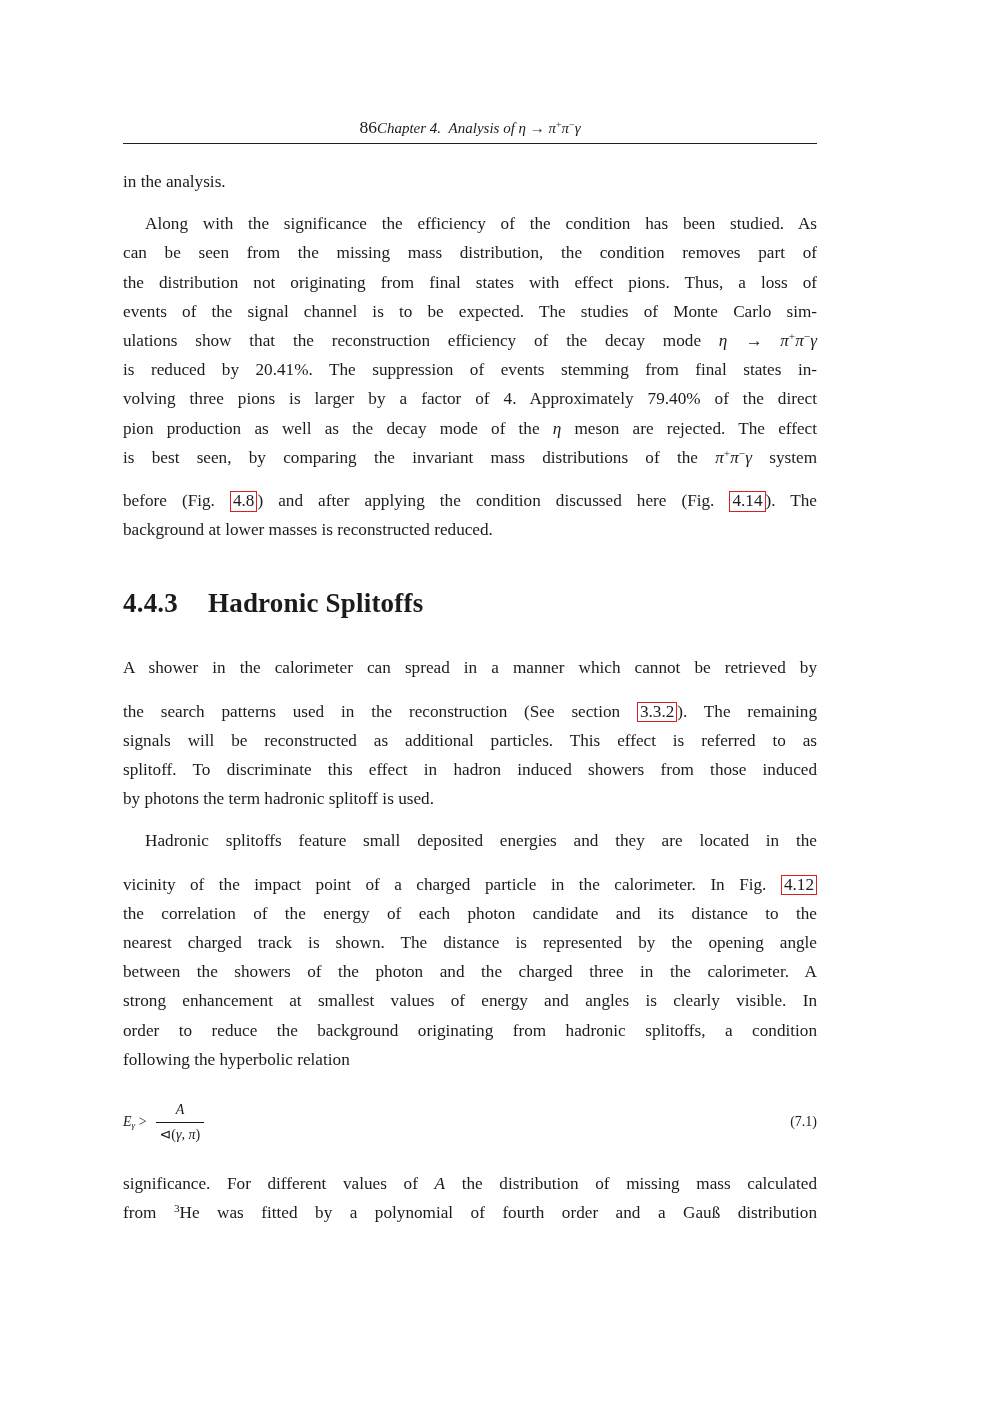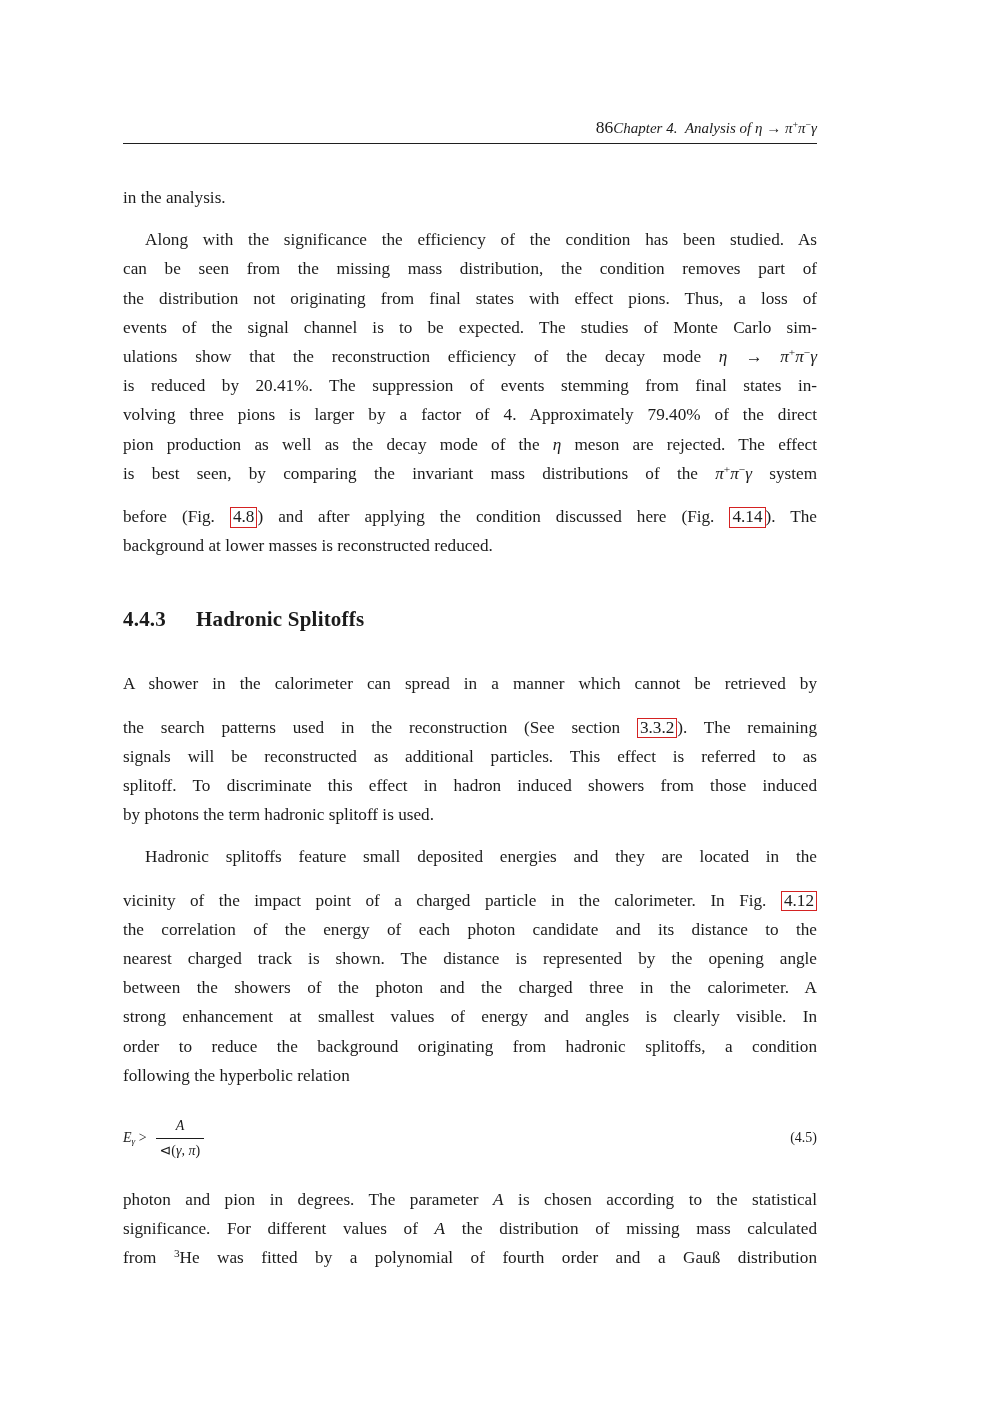--- a/index.html
+++ b/index.html
@@ -21,36 +21,36 @@
   .content {
     position: absolute;
     left: 123px;
     top: 0;
     width: 694px;
   }
   
   .page-header {
     margin-top: 116px;
     display: flex;
-    justify-content: flex-end;
+    justify-content: center;
     align-items: baseline;
     font-size: 17.5px;
     line-height: 22px;
   }
   .running-title { font-size: 15px; }
   .running-title i { font-style: italic; }
   .header-rule {
     margin-top: 4px;
     border-bottom: 1.4px solid #1f1f1f;
     width: 100%;
     height: 0;
   }
   
   .para { margin-top: 13px; }
-  .para.first-block { margin-top: 39px; }
+  .para.first-block { margin-top: 23px; }
   .body-line {
     font-size: 17.2px;
     line-height: 29.2px;
     text-align: justify;
     text-align-last: justify;
     text-justify: inter-word;
     white-space: normal;
   }
   .body-line.lastline { text-align-last: left; }
   .body-line.indent { text-indent: 22px; }
@@ -61,21 +61,21 @@
     border: 1.5px solid var(--linkbox-color);
     padding: 0 2px;
     line-height: 1.08;
     text-indent: 0;
     margin-top: 19px;
   }
   
   .section-heading {
     margin-top: 46px;
     margin-bottom: 36px;
-    font-size: 21px;
+    font-size: 27px;
     font-weight: bold;
     line-height: 27px;
     letter-spacing: 0.2px;
   }
   .sec-num { margin-right: 30px; }
   
   .equation-row {
     position: relative;
     margin-top: 17px;
     margin-bottom: 15px;
@@ -160,23 +160,22 @@
       </div>
 
     <div class="equation-row">
       <span class="eq-body">
         <span class="eq-lhs"><i>E</i><sub><i>γ</i></sub> &gt;</span>
         <span class="frac">
           <span class="num"><i>A</i></span>
           <span class="den">⊲(<i>γ, π</i>)</span>
         </span>
       </span>
-      <span class="eq-number">(4.5)</span>
+      <span class="eq-number">(7.1)</span>
     </div>
 
     <div class="para" style="margin-top:16px">
-        <div class="body-line">photon and pion in degrees. The parameter <i>A</i> is chosen according to the statistical</div>
         <div class="body-line">significance. For different values of <i>A</i> the distribution of missing mass calculated</div>
         <div class="body-line">from <sup>3</sup>He was fitted by a polynomial of fourth order and a Gauß distribution</div>
       </div>
 
   </div>
 </div>
 
 </body></html>

